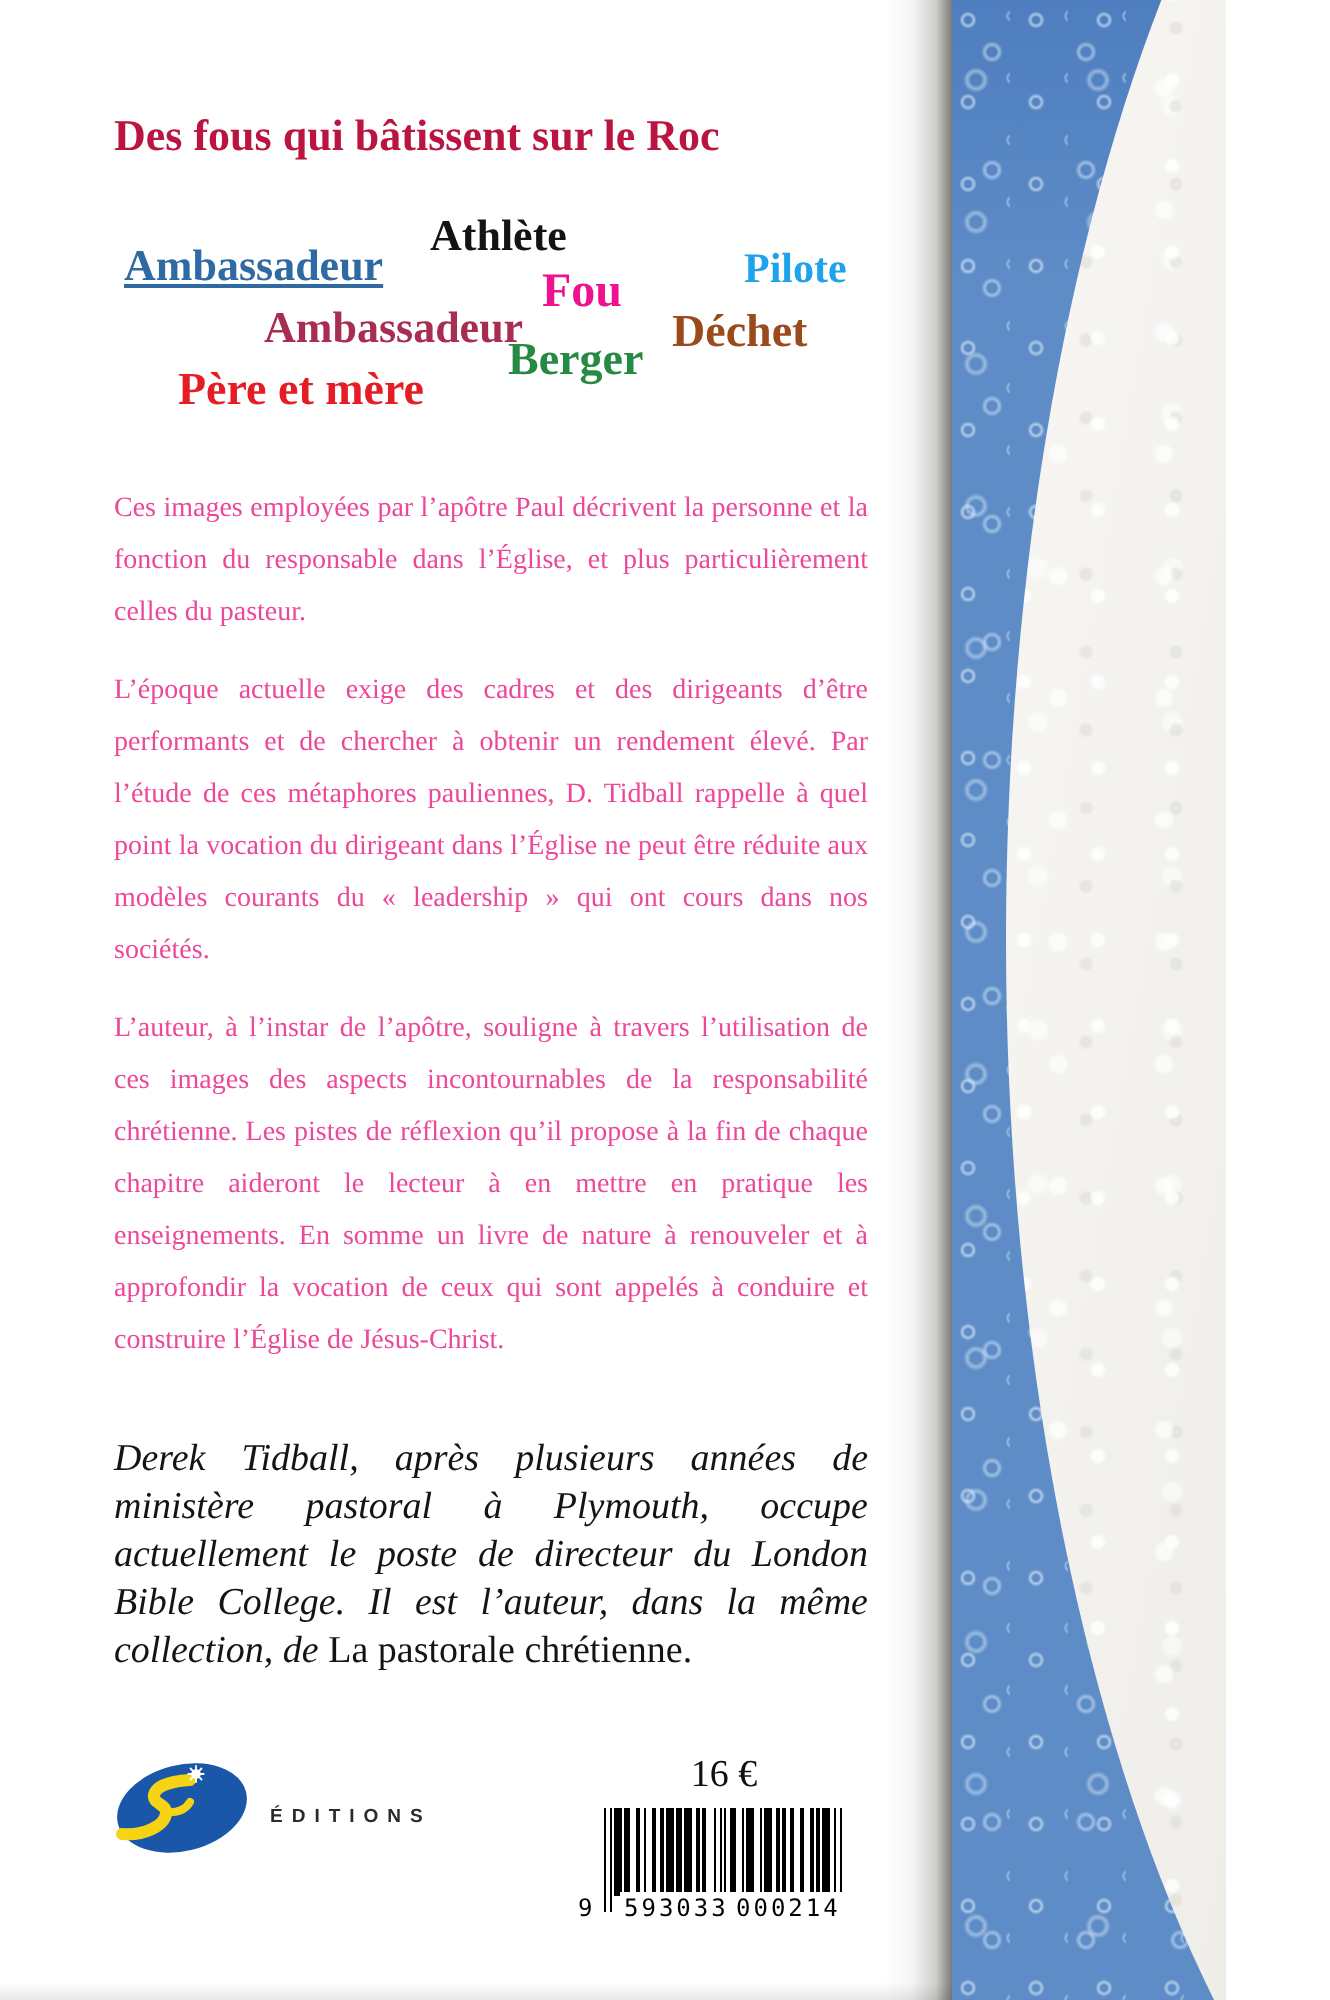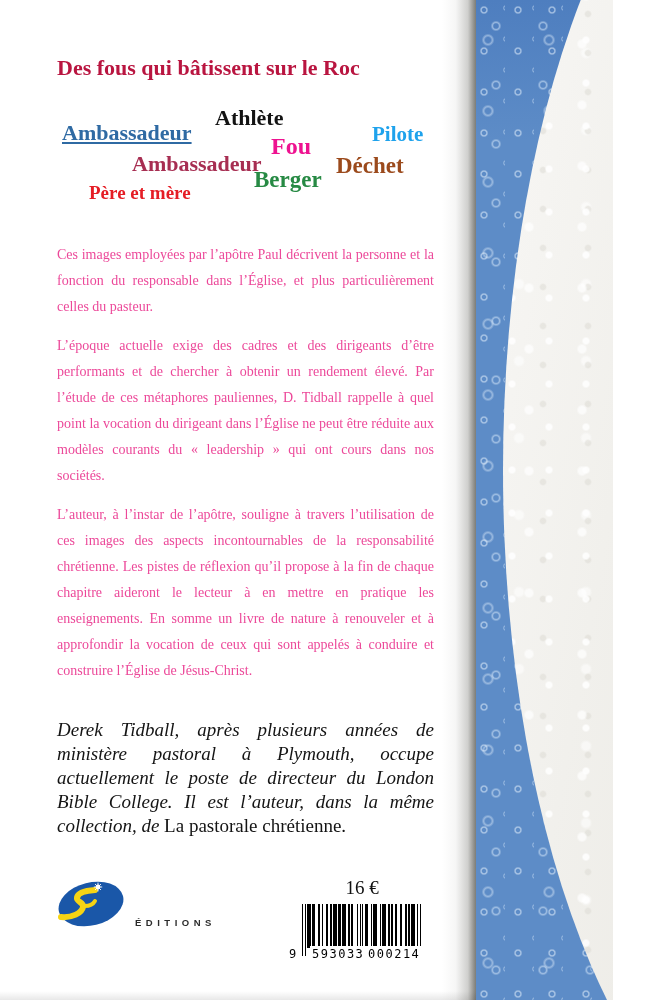--- a/index.html
+++ b/index.html
@@ -55,33 +55,33 @@
     background:linear-gradient(180deg,#d7daе9 0%,#d8dbe9 0%,#e3e5f1 40%,#eef0f7 75%,#f9fafc 100%);
   }
   .word{position:absolute;font-weight:bold;font-family:"Liberation Serif",serif;white-space:nowrap;}
   .w0{left:158px;top:6px;font-size:22px;}
   .w1{left:5px;top:21px;font-size:22px;text-decoration:underline;}
   .w2{left:315px;top:23px;font-size:21px;}
   .w3{left:214px;top:34px;font-size:24px;}
   .w4{left:75px;top:52px;font-size:22px;}
   .w5{left:279px;top:54px;font-size:23px;}
   .w6{left:197px;top:68px;font-size:23px;}
-  .w7{left:32px;top:83px;font-size:19px;}
+  .w7{left:32px;top:83px;font-size:23px;}
   .body-par{
     margin:0 0 13px 0;font-size:14px;line-height:26px;text-align:justify;
     font-family:Liberation Serif, serif;color:#ec4899;
   }
   .bio{
     margin:34px 0 0 0;font-size:19px;line-height:24px;text-align:justify;
     font-family:"Liberation Serif",serif;color:#141414;
   }
   .bio-it{font-style:italic;}
   .bio-rm{font-style:normal;}
   
-  .publisher{position:absolute;left:56px;top:880px;display:flex;align-items:flex-end;z-index:4;}
+  .publisher{position:absolute;left:56px;top:880px;display:flex;align-items:center;z-index:4;}
   .logo-oval{display:block;margin-right:9px;}
   .pub-text{display:flex;flex-direction:column;}
   .imprint{
     margin-top:9px;font-family:"Liberation Sans",sans-serif;font-size:9.5px;
     letter-spacing:4.5px;color:#2b2b2b;font-weight:bold;
   }
   .pub-name{
     margin-top:1px;font-family:"Liberation Sans",sans-serif;font-weight:bold;
     font-size:29px;line-height:30px;color:#1b5cad;letter-spacing:.5px;
   }

